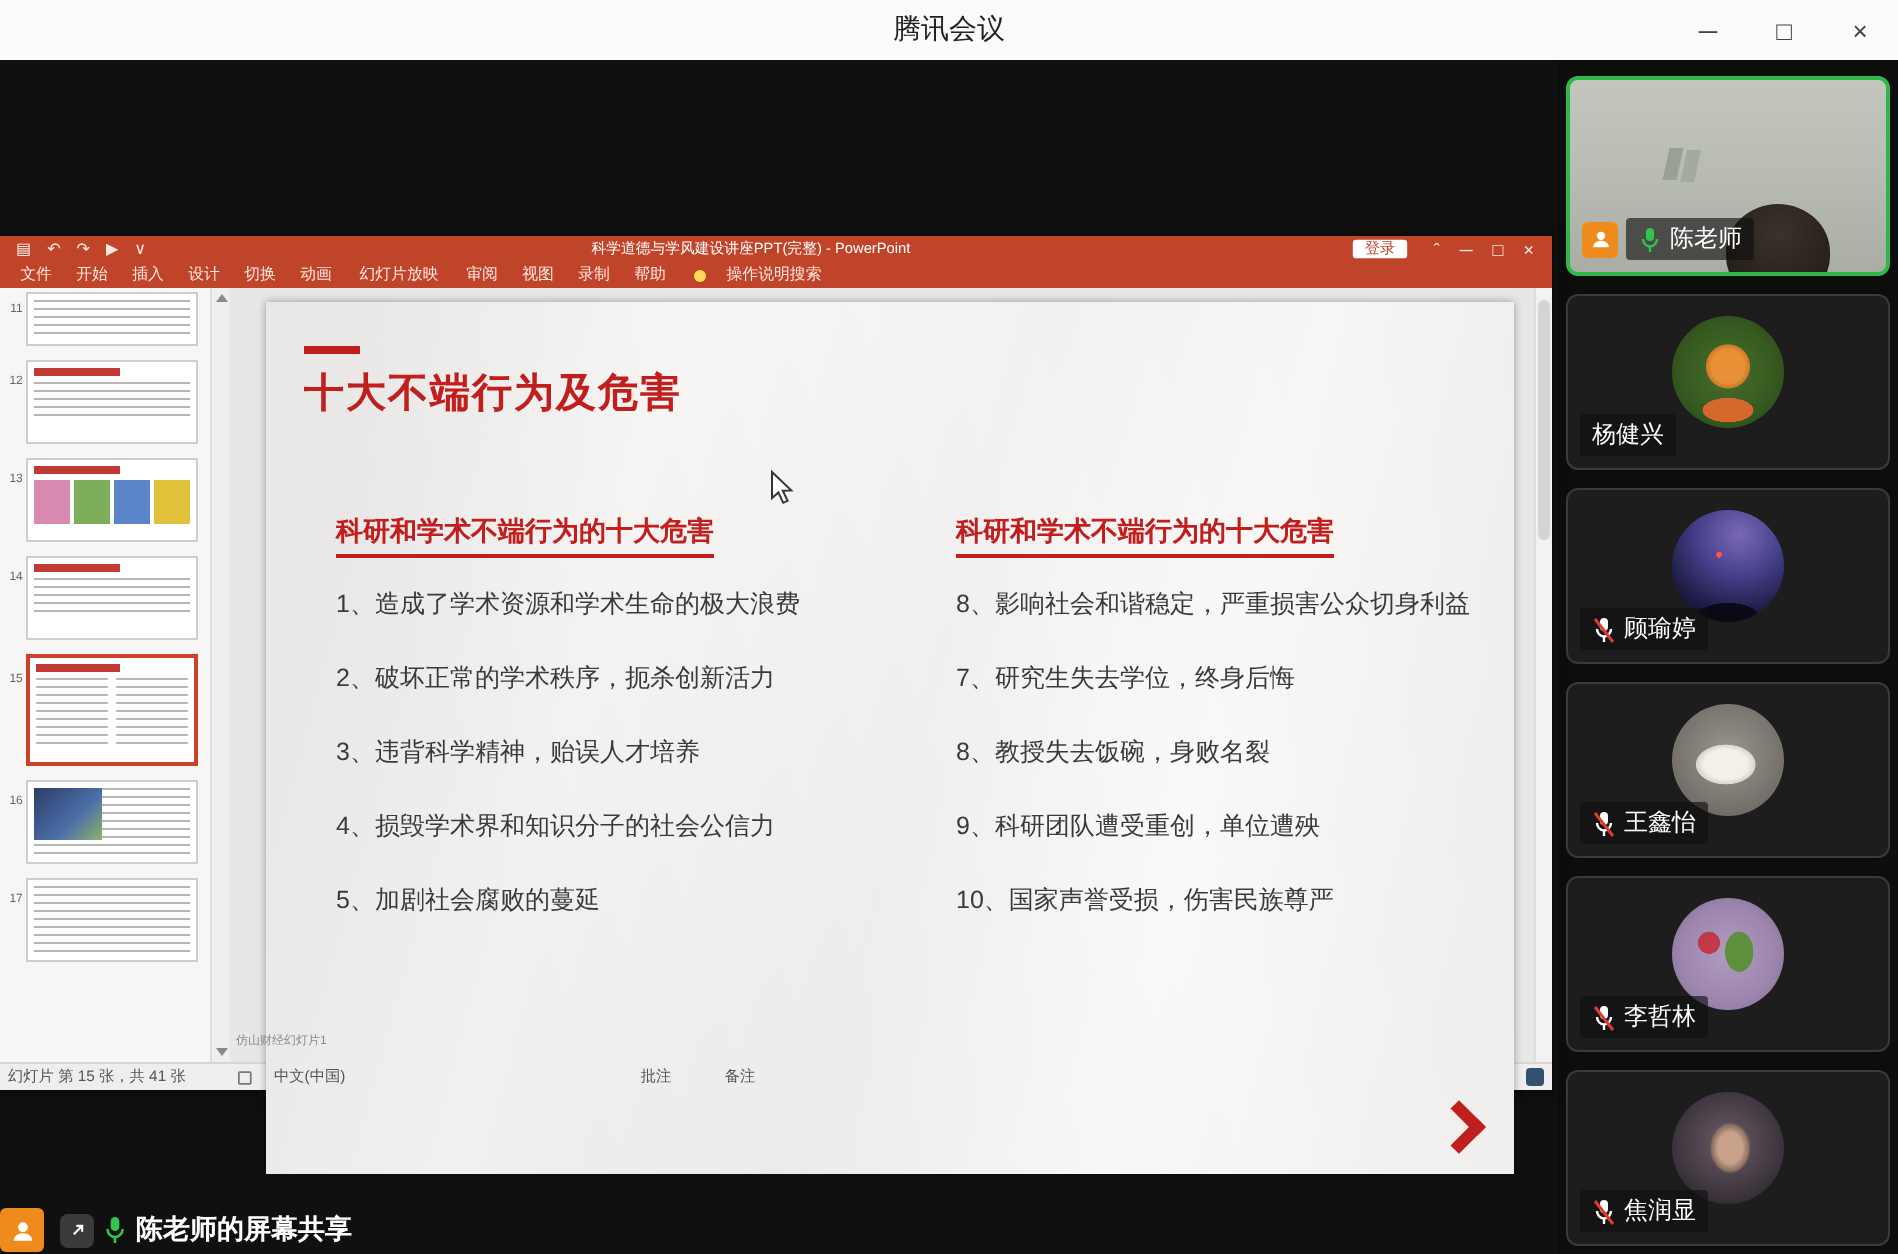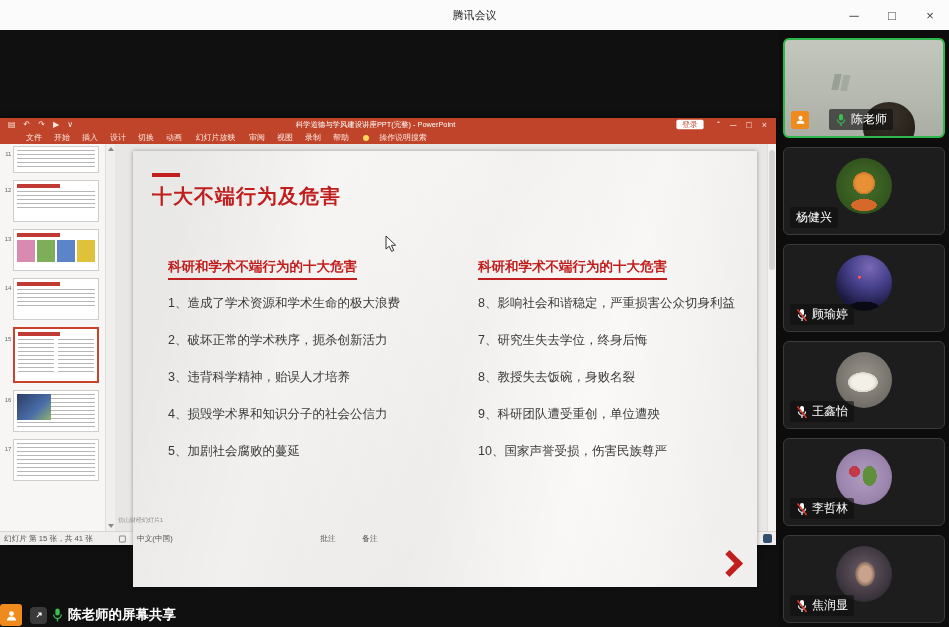--- a/index.html
+++ b/index.html
@@ -1,36 +1,36 @@
 <!DOCTYPE html>
 <html><head>
 <meta charset="utf-8">
 <style>
   * { margin:0; padding:0; box-sizing:border-box; font-family:"Liberation Sans","DejaVu Sans",sans-serif; }
   html,body { width:949px; height:627px; overflow:hidden; background:#000; }
   .app { position:relative; width:949px; height:627px; background:#101010; }
 
   
   .titlebar { position:relative; height:30px; background:#fbfbfb; display:flex; align-items:center; }
-  .tb-title { position:absolute; left:0; right:0; text-align:center; font-size:11px; color:#222; }
+  .tb-title { position:absolute; left:0; right:0; text-align:center; font-size:14px; color:#222; }
   .tb-controls { position:absolute; right:0; top:0; height:30px; display:flex; }
   .tb-btn { width:38px; height:30px; display:flex; align-items:center; justify-content:center; font-size:13px; color:#444; cursor:default; }
 
   
   .main { position:relative; display:flex; height:597px; background:#101010; }
   .stage { position:relative; width:779px; height:597px; background:#101010; }
 
   
   .ppt { position:absolute; left:0; top:88px; width:776px; height:427px; background:#e9e7e6; box-shadow:0 0 6px rgba(0,0,0,.6); }
   .ppt-titlebar { height:13px; background:#c0442a; display:flex; align-items:center; padding:0 4px; color:#fff; }
   .qa { font-size:8px; line-height:13px; margin:0 4px; color:#ffe9e2; }
   .ppt-title { flex:1; text-align:center; font-size:9px; transform:scale(.82); color:#ffffff; white-space:nowrap; overflow:hidden; }
   .login { background:#fff; color:#c0442a; font-size:9px; transform:scale(.85); padding:0 7px; line-height:11px; border-radius:2px; margin-right:6px; }
   .pwb { font-size:9px; margin:0 5px; color:#ffe9e2; }
-  .ribbon { height:13px; background:#c0442a; display:flex; align-items:center; padding-left:20px; }
+  .ribbon { height:13px; background:#c0442a; display:flex; align-items:center; padding-left:4px; }
   .rtab { color:#fde7e0; font-size:9px; transform:scale(.88); padding:0 5px; white-space:nowrap; }
   .bulb { width:6px; height:6px; border-radius:50%; background:#ffd75e; display:inline-block; margin:0 2px 0 8px; }
 
   .ppt-body { display:flex; height:387px; }
   
   .thumbs { width:105px; background:#f7f6f5; padding:2px 0 0 0; overflow:hidden; }
   .thumb-row { display:flex; margin-bottom:7px; }
   .t-num { width:13px; font-size:8px; transform:scale(.75); color:#666; text-align:right; padding-top:2px; }
   .t-box { flex:1; margin-right:6px; background:#fff; border:1px solid #cfcecd; height:42px; position:relative; padding:3px; overflow:hidden; }
   .t-box.cut { height:27px; }
@@ -86,21 +86,21 @@
   .host-badge { width:22px; height:22px; background:#ef8b1d; border-radius:3px; display:flex; align-items:center; justify-content:center; }
   .share-chip { width:17px; height:17px; background:#3a3a3a; border-radius:4px; display:flex; align-items:center; justify-content:center; margin:0 4px 0 8px; }
   .share-text { color:#fff; font-size:13.5px; margin-left:4px; white-space:nowrap; }
 
   
   .sidebar { width:170px; background:#0d0d0d; padding-top:8px; }
   .tile { position:relative; width:162px; height:88px; margin:0 4px 9px 4px; background:#1d1d1d; border:1px solid #3a3a3a; border-radius:6px; overflow:hidden; }
   .tile.video { height:100px; border:2px solid #2eb84a; background:linear-gradient(180deg,#c2c6bd 0%,#b6baB1 55%,#a9ada4 100%); }
   .head { position:absolute; left:78px; bottom:-14px; width:52px; height:48px; border-radius:50% 50% 45% 45%; background:radial-gradient(circle at 50% 30%, #3a332c 0%, #262019 70%); }
   .wallmark { position:absolute; left:48px; top:34px; width:7px; height:16px; background:#9aa096; transform:skewX(-12deg); box-shadow:9px 1px 0 #a4aa9e; }
-  .label { position:absolute; left:6px; bottom:6px; display:flex; align-items:center; gap:20px; }
+  .label { position:absolute; left:6px; bottom:6px; display:flex; align-items:center; gap:4px; }
   .label .txtbox { display:flex; align-items:center; gap:4px; background:rgba(15,15,15,.62); padding:2px 6px; border-radius:2px; }
   .label .name { color:#fff; font-size:12px; white-space:nowrap; }
   .mini-host { width:18px; height:18px; background:#ef8b1d; border-radius:3px; display:flex; align-items:center; justify-content:center; }
   .av { width:56px; height:56px; border-radius:50%; margin:10px auto 0; }
   .av-galaxy { background:
       radial-gradient(circle 2px at 42% 40%, #ff5545 70%, transparent 71%),
       radial-gradient(ellipse 26px 12px at 50% 96%, #0a0a16 60%, transparent 61%),
       radial-gradient(circle at 60% 22%, #7a68b5 0%, #45408a 38%, #1d1b44 72%, #0e0d24 100%); }
   .av-kitten { background:
       radial-gradient(circle 16px at 50% 45%, #e89036 52%, #c97a28 68%, transparent 70%),

